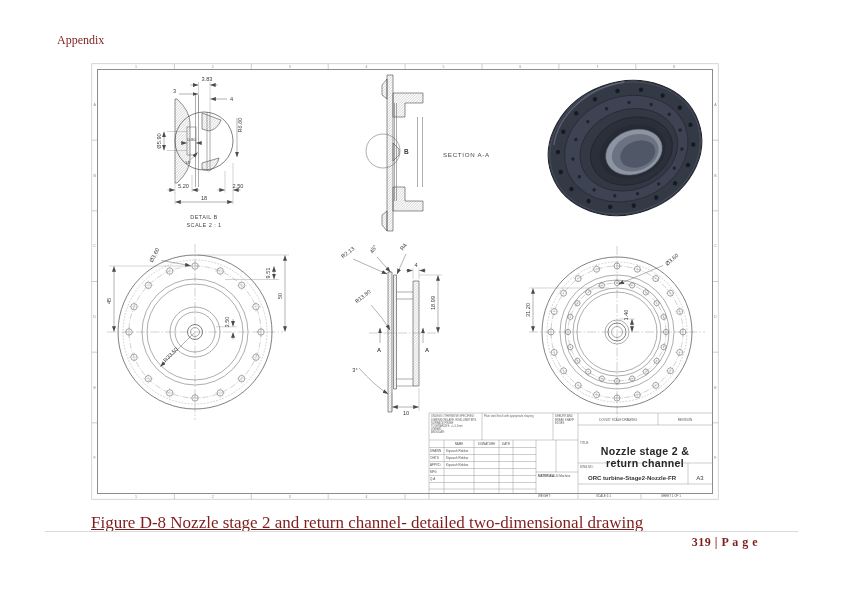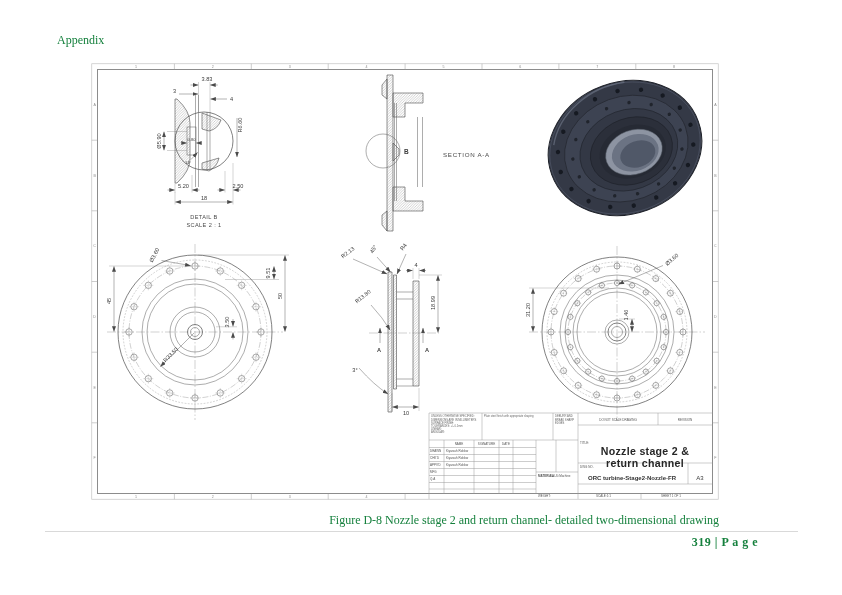--- a/index.html
+++ b/index.html
@@ -1,21 +1,21 @@
 <!DOCTYPE html>
 <html><head>
 <meta charset="utf-8">
 <style>
   html,body{margin:0;padding:0;background:#ffffff;}
   .page{position:relative;width:842px;height:595px;background:#fff;overflow:hidden;
         font-family:"Liberation Sans",sans-serif;}
-  .doc-serif{font-family:"Liberation Serif",serif;color:#15803d;}
+  .doc-serif{font-family:"Liberation Serif",serif;color:#7f1d1d;}
   #appendix{position:absolute;left:57px;top:33px;font-size:12px;}
   .sheet{position:absolute;left:91px;top:63px;width:628px;height:437px;}
-  #caption{position:absolute;left:91px;top:513px;width:628px;text-align:right;font-size:12px;}
+  #caption{position:absolute;left:91px;top:513px;width:628px;text-align:left;font-size:17px;text-decoration:underline;}
   #footer-rule{position:absolute;left:45px;right:44px;top:531px;border-top:1px solid #d9d9d9;}
   #page-number{position:absolute;right:84px;top:535px;font-size:12px;letter-spacing:.5px;font-weight:bold;}
   svg text{font-family:"Liberation Sans",sans-serif;fill:#3c3c3c;}
   .dim{font-size:5.6px;}
   .dim-s{font-size:4px;}
   .cap{font-size:5.6px;letter-spacing:.4px;fill:#4a4a4a;}
   .secl{font-size:6.2px;letter-spacing:.7px;fill:#4a4a4a;}
   .tb{font-size:3px;fill:#555;}
   .tb2{font-size:2.7px;fill:#666;}
   .zone{font-size:3.6px;fill:#8a8a8a;}

